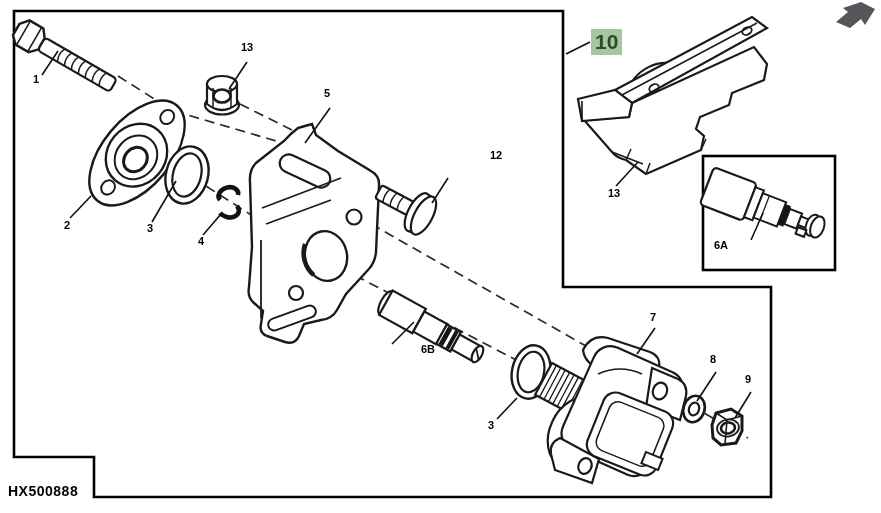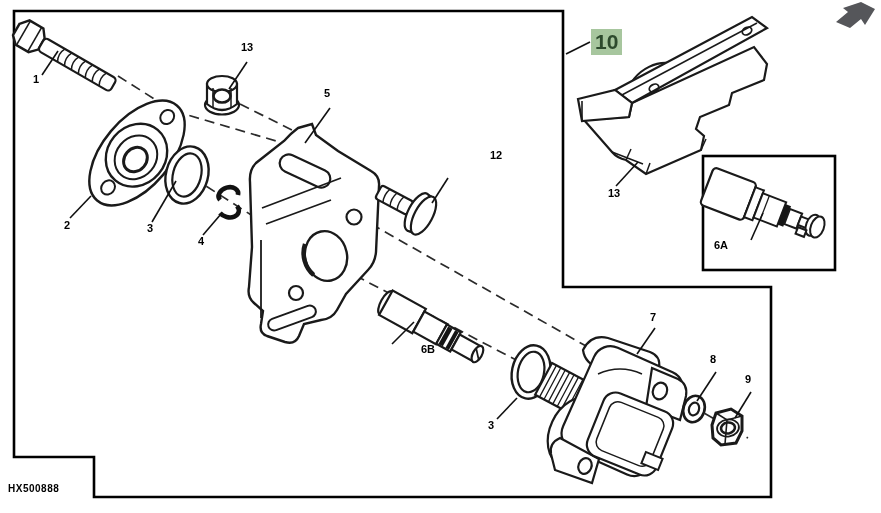--- a/index.html
+++ b/index.html
@@ -10,21 +10,21 @@
   .stage svg{position:absolute;left:0;top:0;}
   .co{
     position:absolute;font-weight:bold;font-size:11px;line-height:1;
     color:#000;white-space:nowrap;cursor:pointer;user-select:none;
   }
   .co--hl{
     background:var(--hl-bg,#a7c69e);color:var(--hl-fg,#2d4a2d);
     padding:2px 4px 3px 4px;font-size:21px;
   }
   .img-code{
-    position:absolute;left:8px;top:483px;font-weight:bold;font-size:10px;
+    position:absolute;left:8px;top:483px;font-weight:bold;font-size:14px;
     color:#000;letter-spacing:0.5px;
   }
   .nav-arrow{position:absolute;left:834px;top:1px;width:44px;height:32px;cursor:pointer;}
 </style>
 </head>
 <body>
 
 <div class="stage">
 
   <svg width="881" height="513" viewBox="0 0 881 513">

